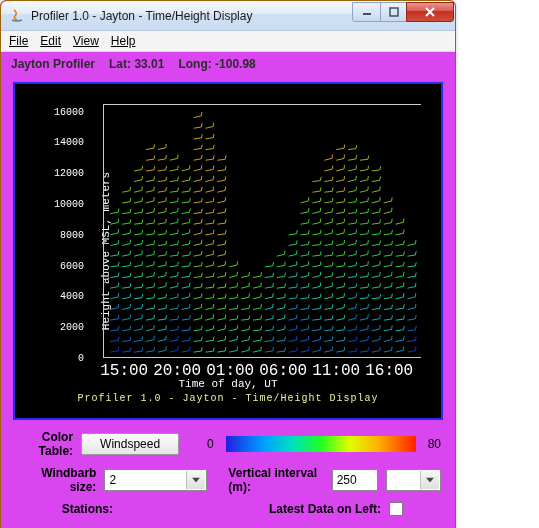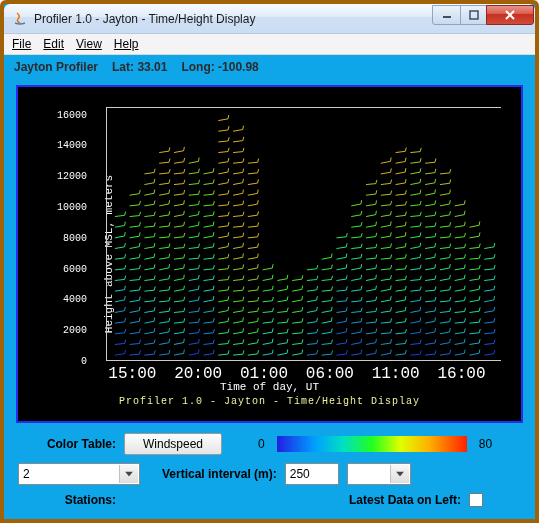--- a/index.html
+++ b/index.html
@@ -3,24 +3,24 @@
 <meta charset="utf-8">
 <style>
   * { box-sizing: border-box; }
   body {
     margin: 0; padding: 0;
     font-family: "Segoe UI", Tahoma, sans-serif;
     background: #fff;
     width: 539px;
   }
   .window {
-    width: 539px;
-    border: 4px solid #a16207;
+    width: 456px;
+    border: 1px solid #a16207;
     border-radius: 6px 6px 0 0;
-    background: #0ea5e9;
+    background: #d946ef;
     box-shadow: 0 0 4px rgba(0,0,0,0.2);
   }
   .titlebar {
     height: 30px;
     background: linear-gradient(to bottom, #f7fbff 0%, #e1ebf7 45%, #cfe0f4 46%, #cbddf3 100%);
     display: flex; align-items: center;
     padding: 0 0 0 8px;
     border-radius: 6px 6px 0 0;
     border-bottom: 1px solid #b9c9de;
   }
@@ -681,20 +681,21 @@
     <div class="control-row">
       <div class="label-col">Color Table:</div>
       <button class="btn">Windspeed</button>
       <span style="width:20px"></span>
       <span>0</span>
       <div class="colorbar"></div>
       <span>80</span>
     </div>
 
     <div class="control-row">
+      <div class="label-col">Windbarb size:</div>
       <div class="select">
         <span>2</span>
         <svg class="arrow" width="8" height="5">
             <path d="M0 0 L8 0 L4 5 Z" fill="#444"></path>
           </svg>
       </div>
       <span style="width:6px"></span>
       <div style="font-weight:bold">Vertical interval (m):</div>
       <div class="textval">
         <span>250</span>

